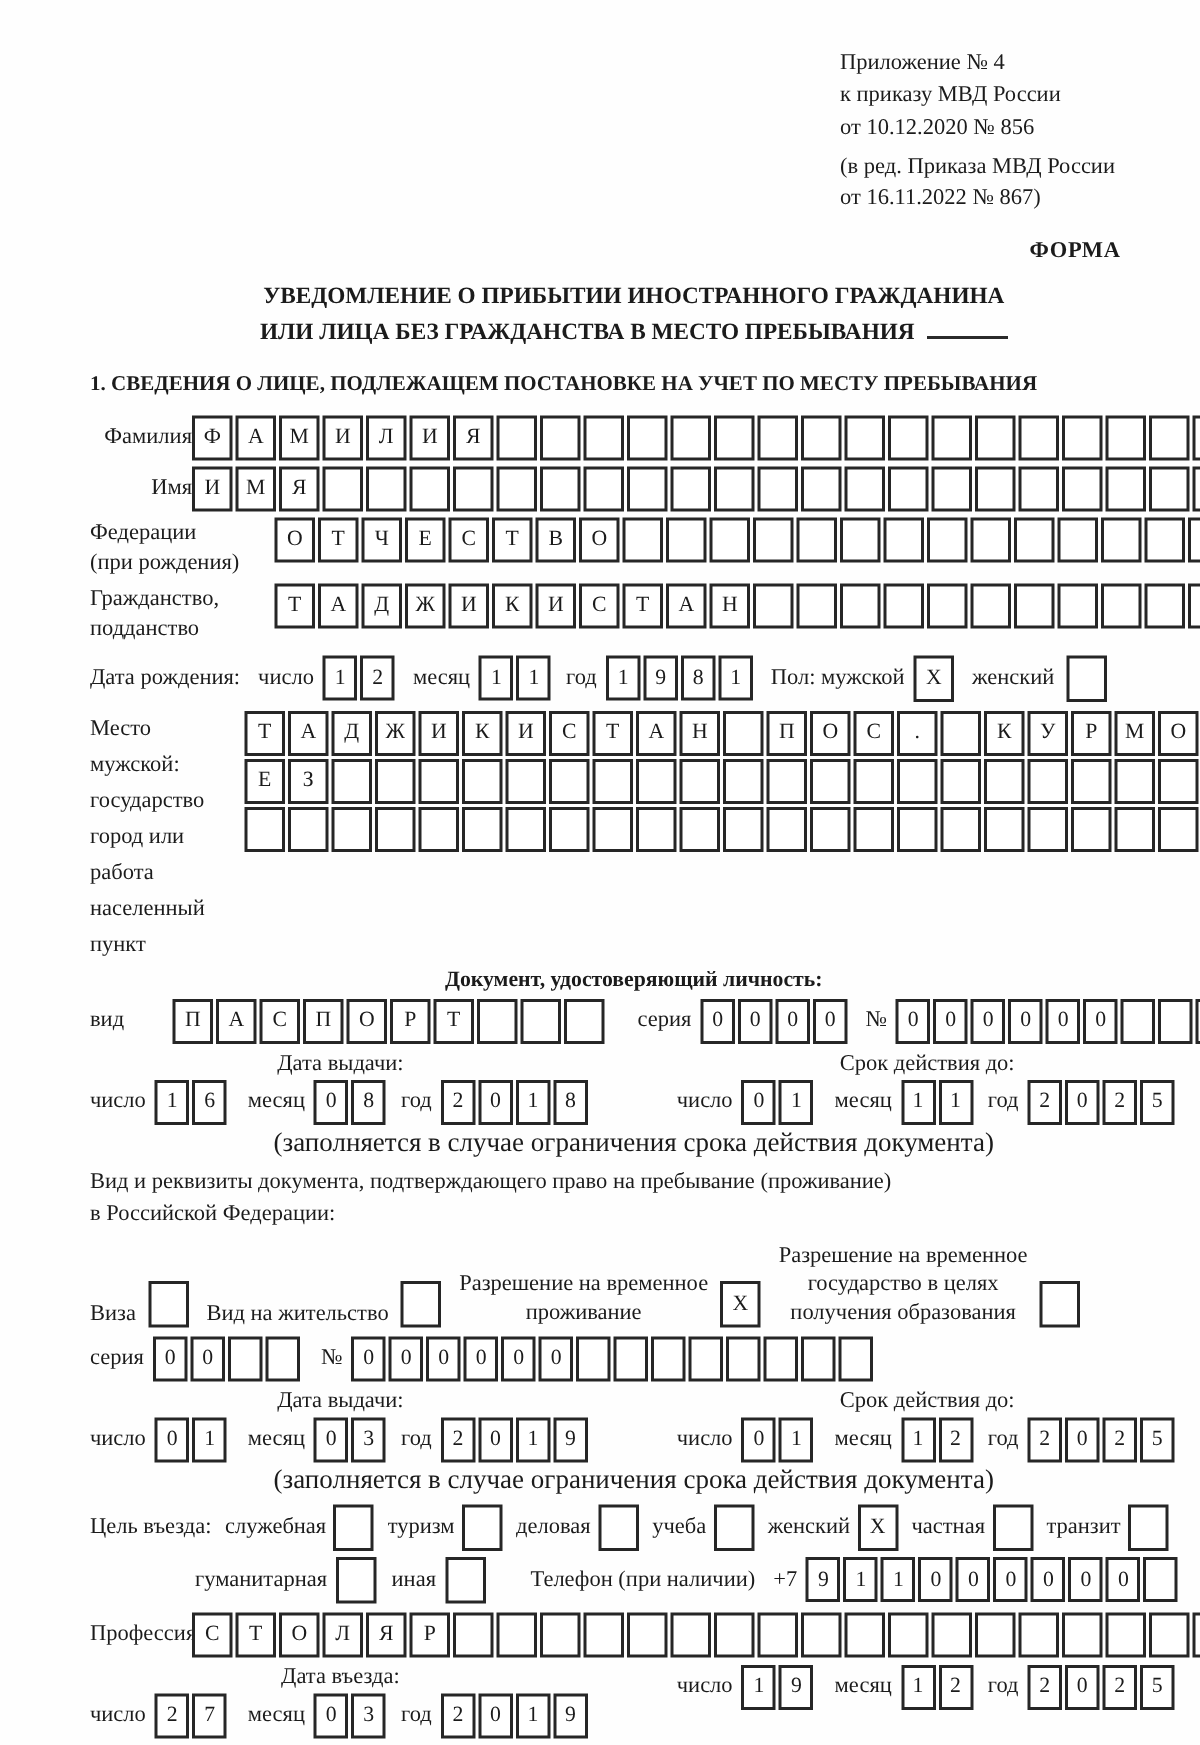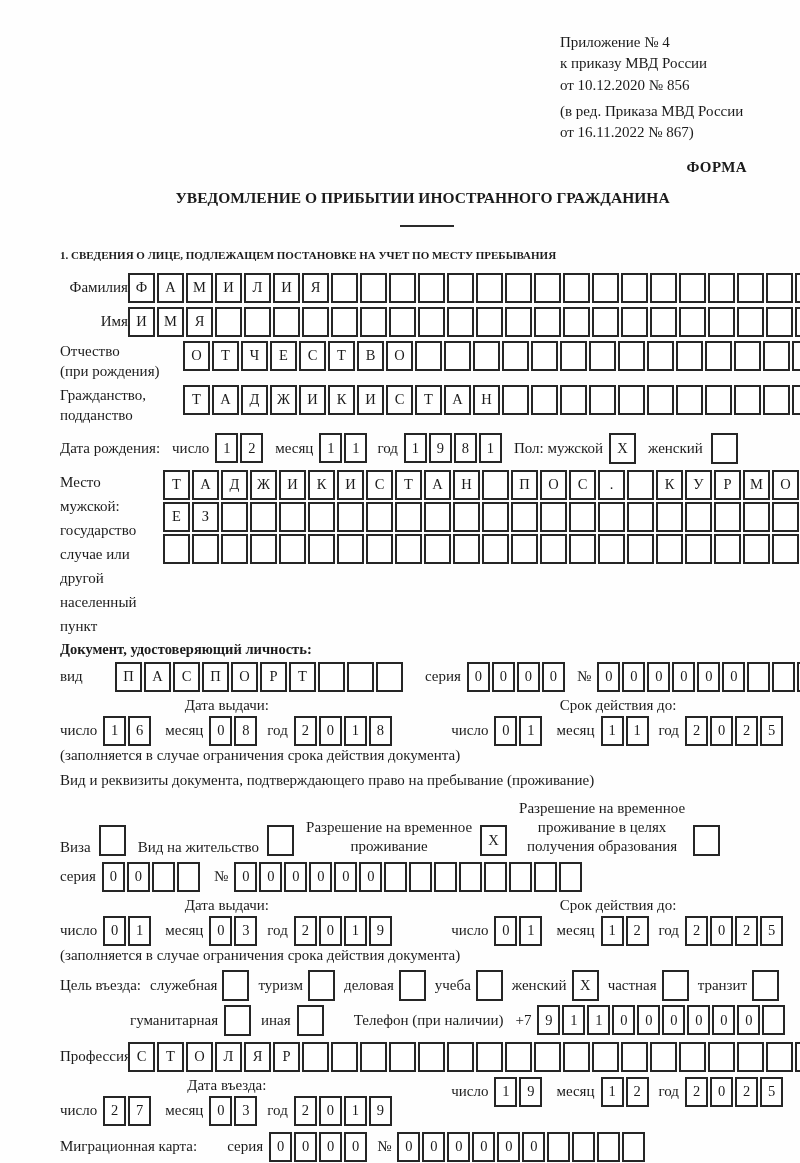--- a/index.html
+++ b/index.html
@@ -5,47 +5,47 @@
   html,body{margin:0;padding:0;}
   body{width:800px;min-height:1163px;background:#fefefe;color:#1b1b1b;
        font-family:"Liberation Serif","DejaVu Serif",serif;font-size:15px;}
   .page{padding:32px 15px 6px 60px;width:725px;}
 
   .hdr{width:192px;margin-left:500px;font-size:15px;line-height:1.42;}
   .hdr .gap{margin-top:5px;}
   .forma{font-weight:bold;text-align:right;margin:16px 38px 0 0;letter-spacing:.4px;}
   .title{margin-top:10px;text-align:center;font-weight:bold;font-size:15.5px;line-height:1.5;}
   .blank-line{display:inline-block;width:54px;border-bottom:2px solid #2a2a2a;height:13px;margin-left:8px;}
-  .sec{margin-top:16px;font-weight:bold;font-size:11px;}
+  .sec{margin-top:16px;font-weight:bold;font-size:14px;}
 
   .frow{display:flex;align-items:center;margin-top:4px;}
   .frow.top{align-items:flex-start;}
   .lbl{flex:none;}
   .lblcol{flex:none;line-height:20px;}
   .w68{width:68px;text-align:right;} .wmid{width:123px;} .wbp{width:103px;line-height:24px;}
   .wvid{width:55px;}
 
   .cells{display:flex;flex:none;}
   .cell{width:23px;height:26px;border:2px solid #262626;margin-right:2px;background:#fff;
         display:flex;align-items:center;justify-content:center;font-size:14.5px;flex:none;}
   .num .cell{width:19px;}
   .cb{width:23px;height:27px;border:2px solid #262626;background:#fff;flex:none;
       display:inline-flex;align-items:center;justify-content:center;font-size:14.5px;}
 
   .rows{display:flex;flex-direction:column;gap:2px;}
   .mt12{margin-top:12px;} .mt8{margin-top:8px;} .mt6{margin-top:6px;} .ml8{margin-left:8px;} .ml10{margin-left:10px;}
   .ml12{margin-left:12px;} .ml20{margin-left:20px;} .ml30{margin-left:30px;}
   .mr6{margin-right:6px;} .mr8{margin-right:8px;}
 
-  .doc-head{margin-top:3px;font-weight:bold;font-size:14.5px;}
+  .doc-head{margin-top:3px;text-align:center;font-weight:bold;font-size:14.5px;}
   .dpair{display:flex;justify-content:space-between;margin-top:5px;}
   .dcol{display:flex;flex-direction:column;}
   .dhead{text-align:center;margin-bottom:2px;}
   .dgrp{display:flex;align-items:center;}
-  .dnote{font-size:15px;text-align:left;margin-top:1px;}
+  .dnote{font-size:18px;text-align:center;margin-top:1px;}
 
   .intro{margin-top:6px;line-height:21px;}
   .optrow{display:flex;align-items:flex-end;margin-top:3px;}
   .optrow .olbl{margin-top:5px;flex:none;}
   .optrow .multi{text-align:center;line-height:19px;margin-top:5px;}
   .optrow .cb{margin-top:2px;}
 
   .purpose .plbl{margin-left:9px;margin-right:5px;}
 </style>
 </head>
@@ -58,21 +58,21 @@
     <div>к приказу МВД России</div>
     <div>от 10.12.2020 № 856</div>
     <div class="gap">(в ред. Приказа МВД России</div>
     <div>от 16.11.2022 № 867)</div>
   </div>
 
   <div class="forma">ФОРМА</div>
 
   <div class="title">
     <div>УВЕДОМЛЕНИЕ О ПРИБЫТИИ ИНОСТРАННОГО ГРАЖДАНИНА</div>
-    <div><span class="blank-line"></span></div>
+    <div><span>ИЛИ ЛИЦА БЕЗ ГРАЖДАНСТВА В МЕСТО ПРЕБЫВАНИЯ</span><span class="blank-line"></span></div>
   </div>
 
   <div class="sec">1. СВЕДЕНИЯ О ЛИЦЕ, ПОДЛЕЖАЩЕМ ПОСТАНОВКЕ НА УЧЕТ ПО МЕСТУ ПРЕБЫВАНИЯ</div>
 
   <div class="frow mt12">
     <div class="lbl w68">Фамилия</div>
     <div class="cells">
         <span class="cell">Ф</span>
         <span class="cell">А</span>
         <span class="cell">М</span>
@@ -125,21 +125,21 @@
         <span class="cell"></span>
         <span class="cell"></span>
         <span class="cell"></span>
         <span class="cell"></span>
         <span class="cell"></span>
       </div>
   </div>
 
   <div class="frow top">
     <div class="lblcol wmid">
-      <div>Отчество</div>
+      <div>Федерации</div>
       <div>(при рождения)</div>
     </div>
     <div class="cells">
         <span class="cell">О</span>
         <span class="cell">Т</span>
         <span class="cell">Ч</span>
         <span class="cell">Е</span>
         <span class="cell">С</span>
         <span class="cell">Т</span>
         <span class="cell">В</span>
@@ -214,21 +214,21 @@
     <div class="lbl ml10 mr6">Пол: мужской</div>
     <div class="cb">X</div>
     <div class="lbl ml12 mr8">женский</div>
     <div class="cb"></div>
   </div>
 
   <div class="frow top mt6">
     <div class="lblcol wbp">
       <div>Место мужской:</div>
       <div>государство</div>
-      <div>случае или другой</div>
+      <div>город или работа</div>
       <div>населенный пункт</div>
     </div>
     <div class="rows">
       <div class="cells">
           <span class="cell">Т</span>
           <span class="cell">А</span>
           <span class="cell">Д</span>
           <span class="cell">Ж</span>
           <span class="cell">И</span>
           <span class="cell">К</span>
@@ -378,34 +378,35 @@
             <span class="cell">0</span>
             <span class="cell">2</span>
             <span class="cell">5</span>
           </span>
       </div>
     </div>
   </div>
   <div class="dnote">(заполняется в случае ограничения срока действия документа)</div>
 
   <div class="intro">Вид и реквизиты документа, подтверждающего право на пребывание (проживание)</div>
+  <div class="intro" style="margin-top:0;">в Российской Федерации:</div>
 
   <div class="optrow">
     <span class="olbl mr8">Виза</span>
     <span class="cb"></span>
     <span class="olbl ml12 mr8">Вид на жительство</span>
     <span class="cb"></span>
     <span class="olbl multi ml12 mr8">
       <span>Разрешение на временное</span><br>
       <span>проживание</span>
     </span>
     <span class="cb">X</span>
     <span class="olbl multi ml12 mr8">
       <span>Разрешение на временное</span><br>
-      <span>проживание в целях</span><br>
+      <span>государство в целях</span><br>
       <span>получения образования</span>
     </span>
     <span class="cb"></span>
   </div>
 
   <div class="frow mt6">
     <div class="lbl mr6">серия</div>
     <div class="cells num">
         <span class="cell">0</span>
         <span class="cell">0</span>

